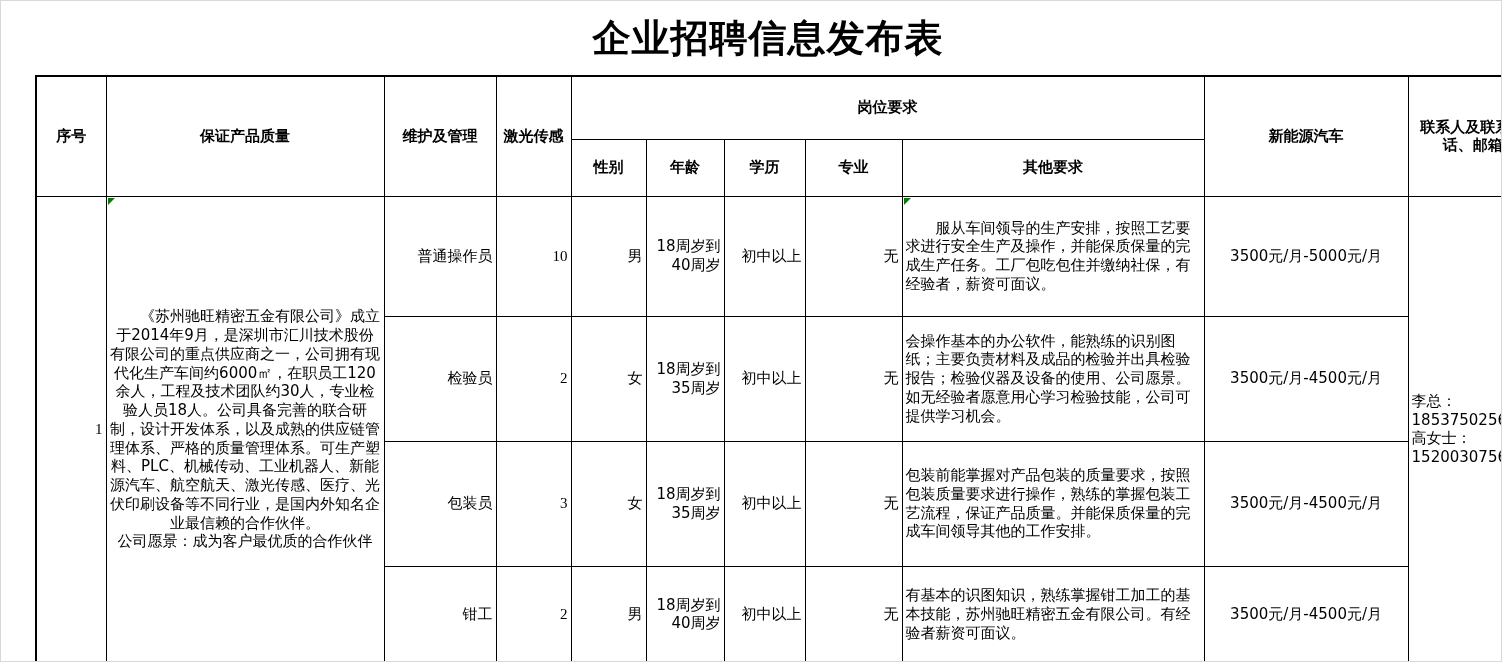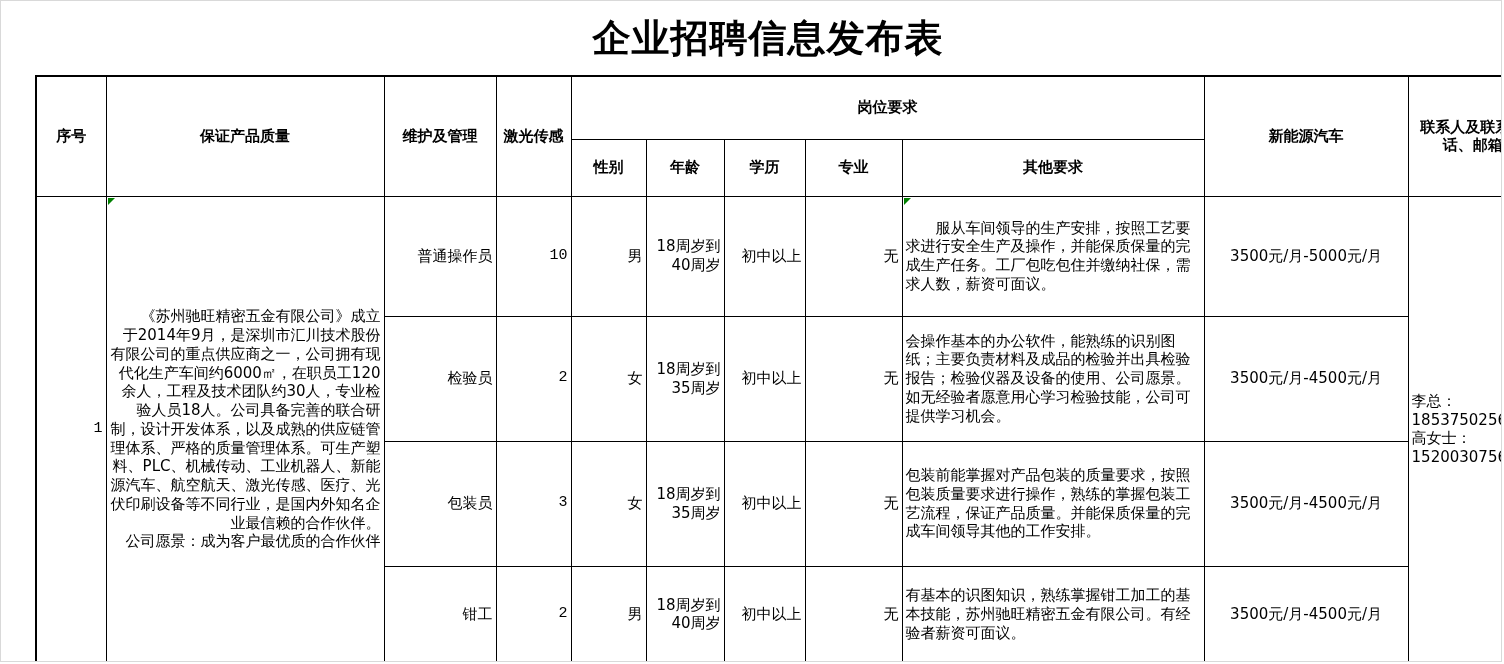--- a/index.html
+++ b/index.html
@@ -4,26 +4,26 @@
 <style>
   html,body{margin:0;padding:0;background:#ffffff;}
   body{font-family:"DejaVu Sans","Liberation Sans",sans-serif;color:#000;}
   .page{width:1502px;height:662px;border:1px solid #d9d9d9;background:#fff;box-sizing:border-box;overflow:hidden;padding-left:34px;}
   .title-band{height:74px;display:flex;align-items:center;justify-content:center;}
   .page-title{font-family:"DejaVu Serif","Liberation Serif",serif;font-weight:bold;font-size:38px;letter-spacing:1px;}
   table.sheet{border-collapse:collapse;table-layout:fixed;width:1502px;border:2px solid #000;}
   table.sheet td{border:1px solid #000;vertical-align:middle;padding:1px 3px;font-size:15px;line-height:1.25;overflow:hidden;position:relative;box-sizing:border-box;margin-left:40px;}
   td.th{font-weight:bold;text-align:center;font-size:16px;line-height:1.3;}
   td.center{text-align:right;}
-  td.company{font-size:16px;line-height:1.22;text-align:right;white-space:pre-wrap;padding:2px 4px;}
+  td.company{font-size:16px;line-height:1.22;text-align:center;white-space:pre-wrap;padding:2px 4px;}
   td.other{text-align:left;white-space:pre-wrap;line-height:1.28;padding:2px 4px;}
   td.salary{text-align:center;padding-left:5px;}
   td.agecell{white-space:pre-line;text-align:right;}
   td.contact{white-space:pre-line;line-height:1.5;font-size:15px;}
-  td.serifnum{font-family:Liberation Mono, monospace;}
+  td.serifnum{font-family:Liberation Serif, serif;}
   .tri{position:absolute;top:1px;left:1px;width:0;height:0;border-top:7px solid #008000;border-right:7px solid transparent;}
 </style>
 </head>
 <body>
 
 <div class="page">
   <div class="title-band">
     <div class="page-title">企业招聘信息发布表</div>
   </div>
 
@@ -64,21 +64,21 @@
     <tr style="height:120px">
       <td class="center serifnum" rowspan="4">1</td>
       <td class="company" rowspan="4"><span class="tri"></span><span>　　《苏州驰旺精密五金有限公司》成立于2014年9月，是深圳市汇川技术股份有限公司的重点供应商之一，公司拥有现代化生产车间约6000㎡，在职员工120余人，工程及技术团队约30人，专业检验人员18人。公司具备完善的联合研制，设计开发体系，以及成熟的供应链管理体系、严格的质量管理体系。可生产塑料、PLC、机械传动、工业机器人、新能源汽车、航空航天、激光传感、医疗、光伏印刷设备等不同行业，是国内外知名企业最信赖的合作伙伴。　　　　　　　　公司愿景：成为客户最优质的合作伙伴</span></td>
       <td class="center">普通操作员</td>
       <td class="center serifnum">10</td>
       <td class="center">男</td>
       <td class="agecell">18周岁到
 40周岁</td>
       <td class="center">初中以上</td>
       <td class="center">无</td>
-      <td class="other"><span class="tri"></span><span>　　服从车间领导的生产安排，按照工艺要求进行安全生产及操作，并能保质保量的完成生产任务。工厂包吃包住并缴纳社保，需求人数，薪资可面议。</span></td>
+      <td class="other"><span class="tri"></span><span>　　服从车间领导的生产安排，按照工艺要求进行安全生产及操作，并能保质保量的完成生产任务。工厂包吃包住并缴纳社保，有经验者，薪资可面议。</span></td>
       <td class="salary">3500元/月-5000元/月</td>
       <td class="contact" rowspan="4">李总：
 18537502567
 高女士：
 15200307568</td>
     </tr>
 
     <tr style="height:125px">
       <td class="center">检验员</td>
       <td class="center serifnum">2</td>

